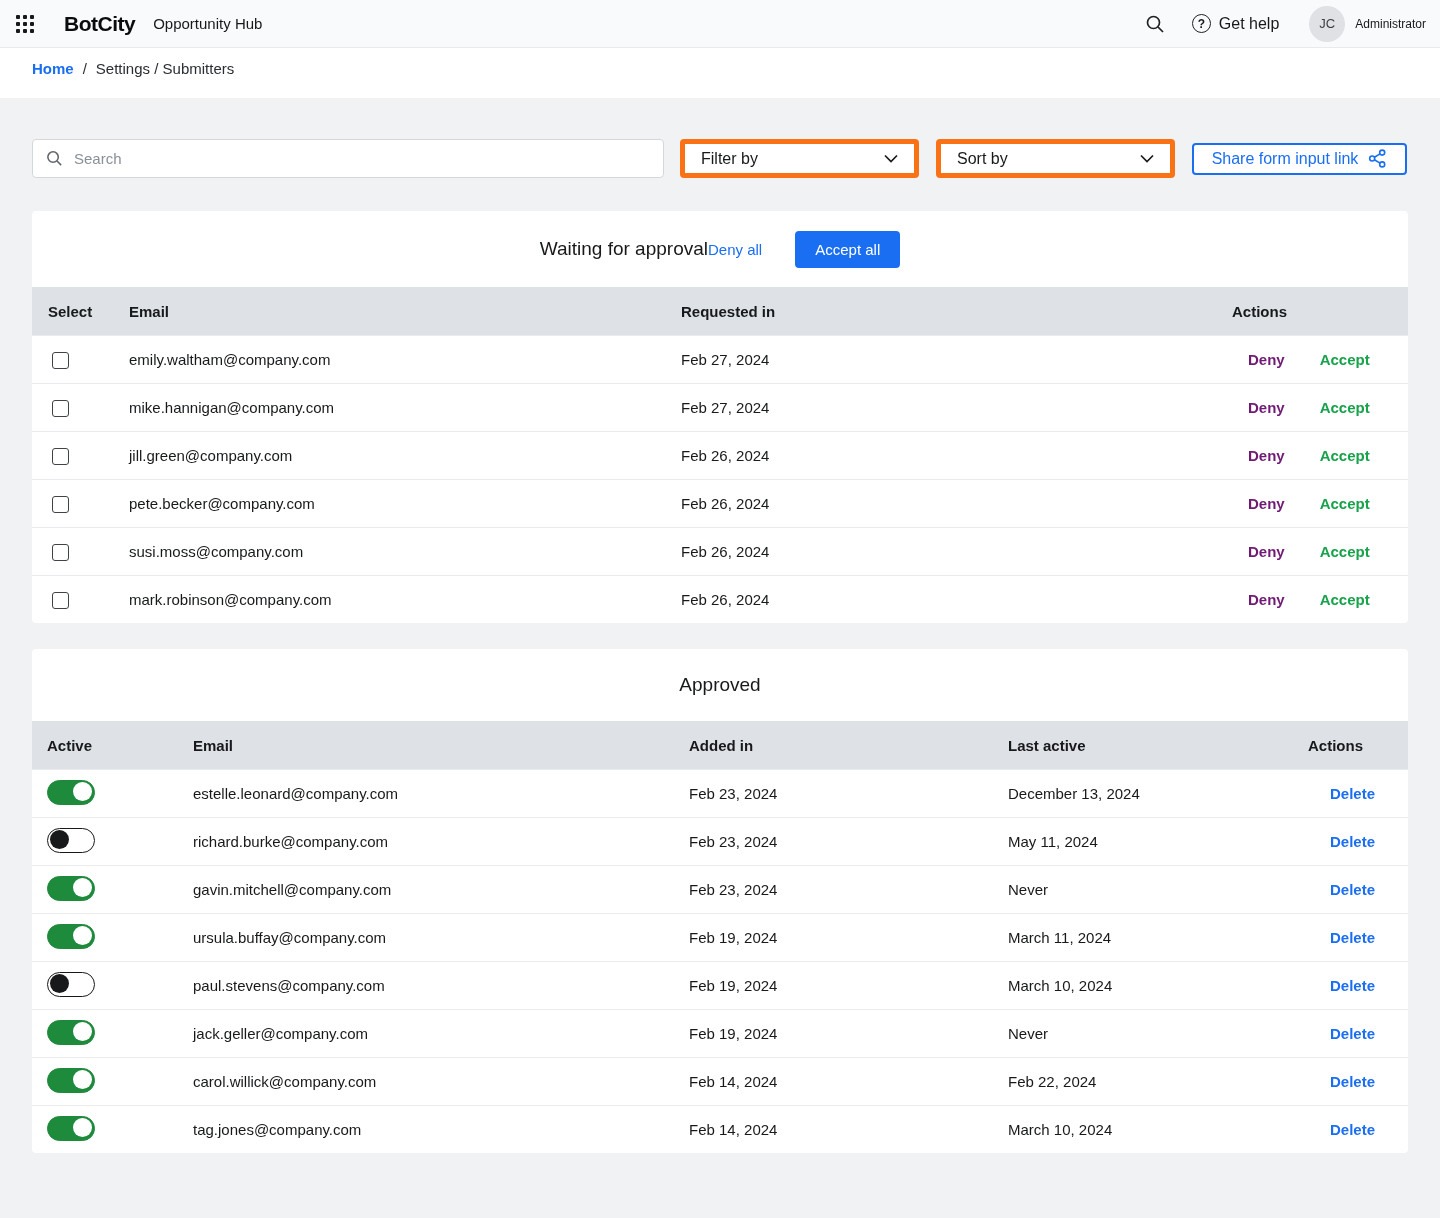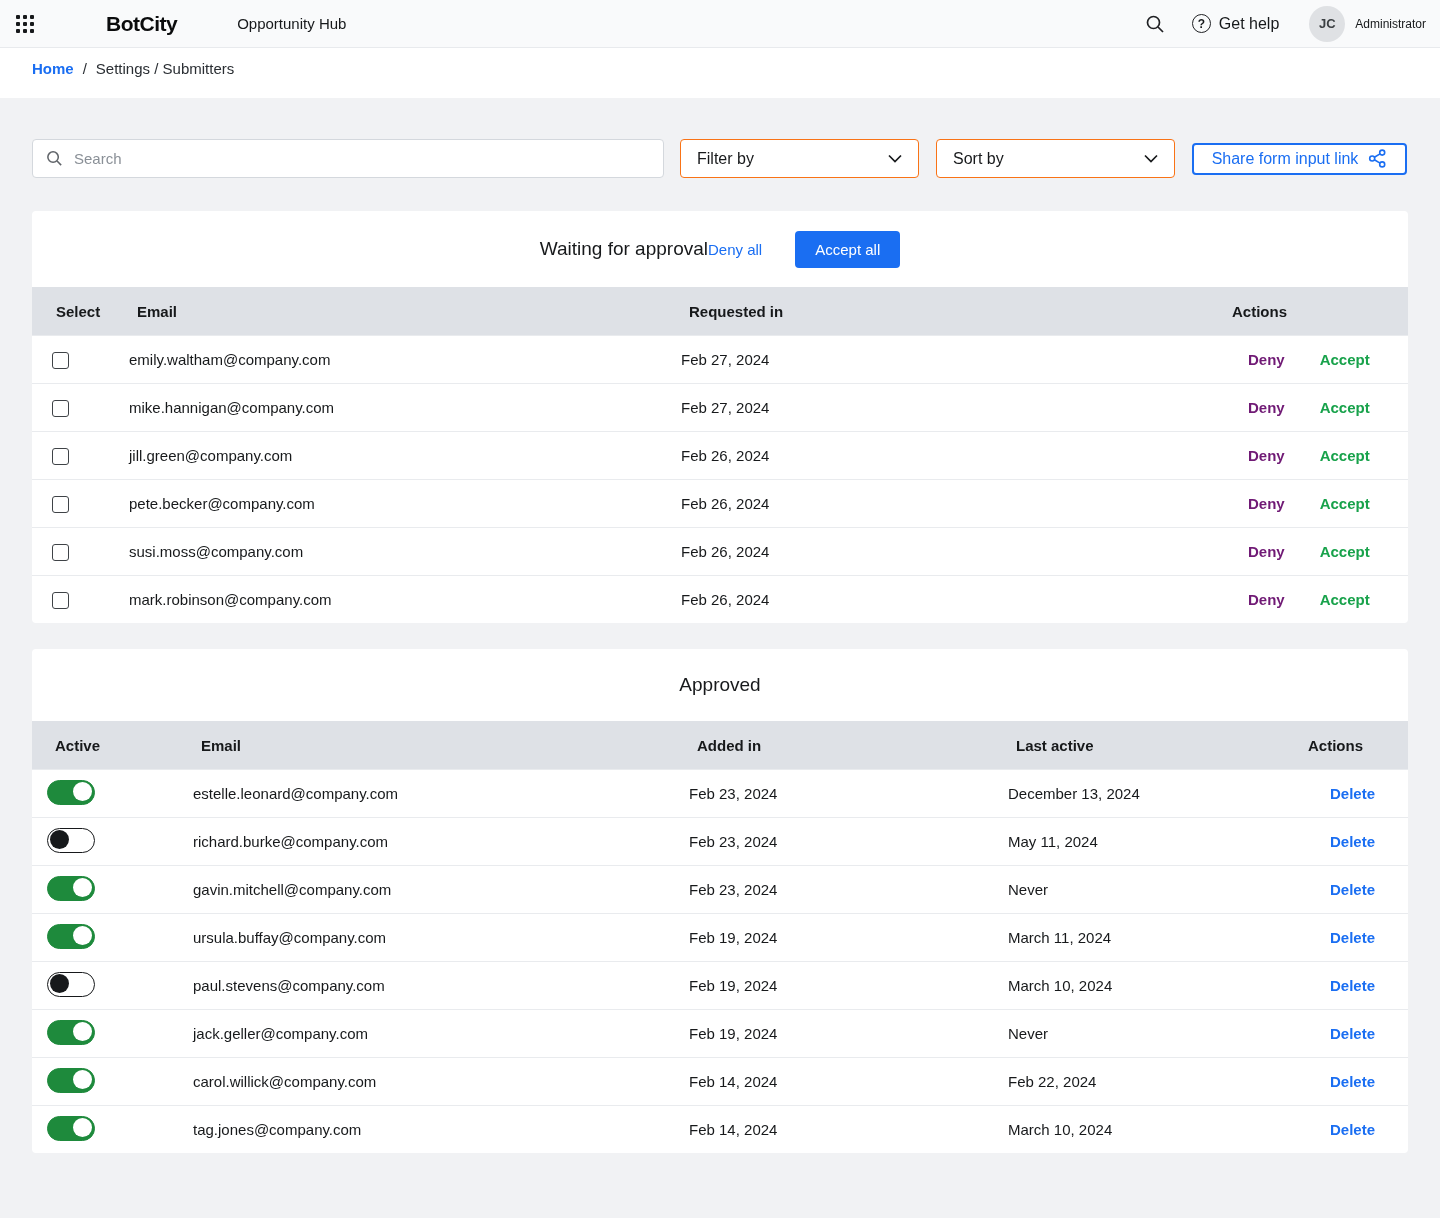--- a/index.html
+++ b/index.html
@@ -1,55 +1,55 @@
 <!DOCTYPE html>
 <html><head>
 <meta charset="utf-8">
 <style>
   * { margin:0; padding:0; box-sizing:border-box; }
   html,body { width:1440px; background:#f1f2f4; font-family:"Liberation Sans","DejaVu Sans",sans-serif; color:#17191b; }
 
   
   .topbar { height:48px; background:#f9fafb; border-bottom:1px solid #e8eaed;
             display:flex; align-items:center; justify-content:space-between; padding:0 14px 0 16px; }
-  .topbar-left { display:flex; align-items:center;gap:42px; }
+  .topbar-left { display:flex; align-items:center; }
   .grid-icon { display:grid; grid-template-columns:repeat(3,4px); grid-gap:3px; margin-right:30px; cursor:pointer; }
   .grid-icon span { width:4px; height:4px; background:#17191b; border-radius:1px; }
   .brand { font-size:21px; font-weight:800; letter-spacing:-0.5px; color:#0b0c0d; }
   .product { font-size:15px; margin-left:18px; color:#17191b; }
   .topbar-right { display:flex; align-items:center; }
   .tb-search { margin-right:26px; cursor:pointer; display:flex; }
   .gethelp { display:flex; align-items:center; margin-right:30px; cursor:pointer; }
   .q-icon { width:19px; height:19px; border:1.6px solid #202124; border-radius:50%;
             display:flex; align-items:center; justify-content:center;
             font-size:12px; font-weight:700; margin-right:8px; }
   .gethelp-label { font-size:16px; }
   .avatar { width:36px; height:36px; border-radius:50%; background:#dfe1e4; display:flex;
-            align-items:center; justify-content:center; font-size:13px; font-weight:700; color:#3c4043; cursor:pointer; }
+            align-items:center; justify-content:center; font-size:13px; font-weight:400; color:#3c4043; cursor:pointer; }
   .role { font-size:12px; margin-left:10px; }
 
   
   .page-head { background:#ffffff; padding:12px 32px 21px 32px; }
   .breadcrumb { font-size:15px; display:flex; align-items:center; gap:9px; }
   .crumb-home { color:#1a6ef2; cursor:pointer;font-weight:bold; }
   .crumb-sep { color:#2a2e33; }
   .crumb-current { color:#2a2e33; }
   .page-title { font-size:29px; font-weight:600; margin-top:13px; color:#17191b; }
 
   
   .main { padding:33px 32px 30px 32px; background:#f1f2f4; }
 
   .toolbar { display:flex; align-items:center;margin-top:8px; }
   .search-box { width:632px; height:39px; background:#fff; border:1px solid #d4d8dd; border-radius:4px;
                 display:flex; align-items:center; padding:0 12px; }
   .search-box svg { flex:0 0 auto; margin-right:10px; }
   .search-box input { border:none; outline:none; font-size:15px; width:100%;
                       font-family:"Liberation Sans","DejaVu Sans",sans-serif; color:#17191b; }
   .search-box input::placeholder { color:#8a9097; }
-  .select { height:39px; background:#fff; border:1px solid #f97316; border-radius:4px;
+  .select { height:39px; background:#fff; border:5px solid #f97316; border-radius:4px;
             display:flex; align-items:center; justify-content:space-between;
             padding:0 16px; font-size:16px; cursor:pointer; }
   .select-filter { width:239px; margin-left:16px; }
   .select-sort { width:239px; margin-left:17px; }
   .share-btn { width:215px; height:32px; margin-left:17px; background:#fff; border:2px solid #1a6ef2;
                border-radius:4px; color:#1a6ef2; font-size:16px; display:flex; align-items:center;
                justify-content:center; gap:10px; cursor:pointer; }
 
   
   .card { background:#fff; border-radius:4px; margin-top:33px; }
@@ -58,21 +58,21 @@
   .head-actions { display:flex; align-items:center; }
   .link-btn { color:#1a6ef2; font-size:15px; cursor:pointer; }
   .deny-all { margin-right:33px; }
   .accept-all { background:#1a6ef2; color:#fff; font-size:15px; font-weight:500; border:none;
                 border-radius:4px; padding:0 20px; height:37px; cursor:pointer;
                 font-family:"Liberation Sans","DejaVu Sans",sans-serif; }
 
   .trow { display:grid; align-items:center; height:48px; font-size:15px; }
   .thead { background:#dee1e6; font-weight:700; }
   .tbody-row { border-top:1px solid #e9ebee; }
-  .thead.first { border-top:none;padding-left:8px; }
+  .thead.first { border-top:none; }
 
   
   .wgrid { grid-template-columns:97px 552px 1fr 176px; }
   .c-select { padding-left:16px; }
   .c-select .checkbox { margin-left:4px; }
   .checkbox { display:inline-block; width:17px; height:17px; border:1.5px solid #3f4347; border-radius:3px;
               background:#fff; cursor:pointer; vertical-align:middle; }
   .c-actions { display:flex; align-items:center; gap:35px; padding-left:16px; }
   .actions-header { padding-left:0; }
   .deny-link { color:#701a75; font-weight:700; cursor:pointer; }

